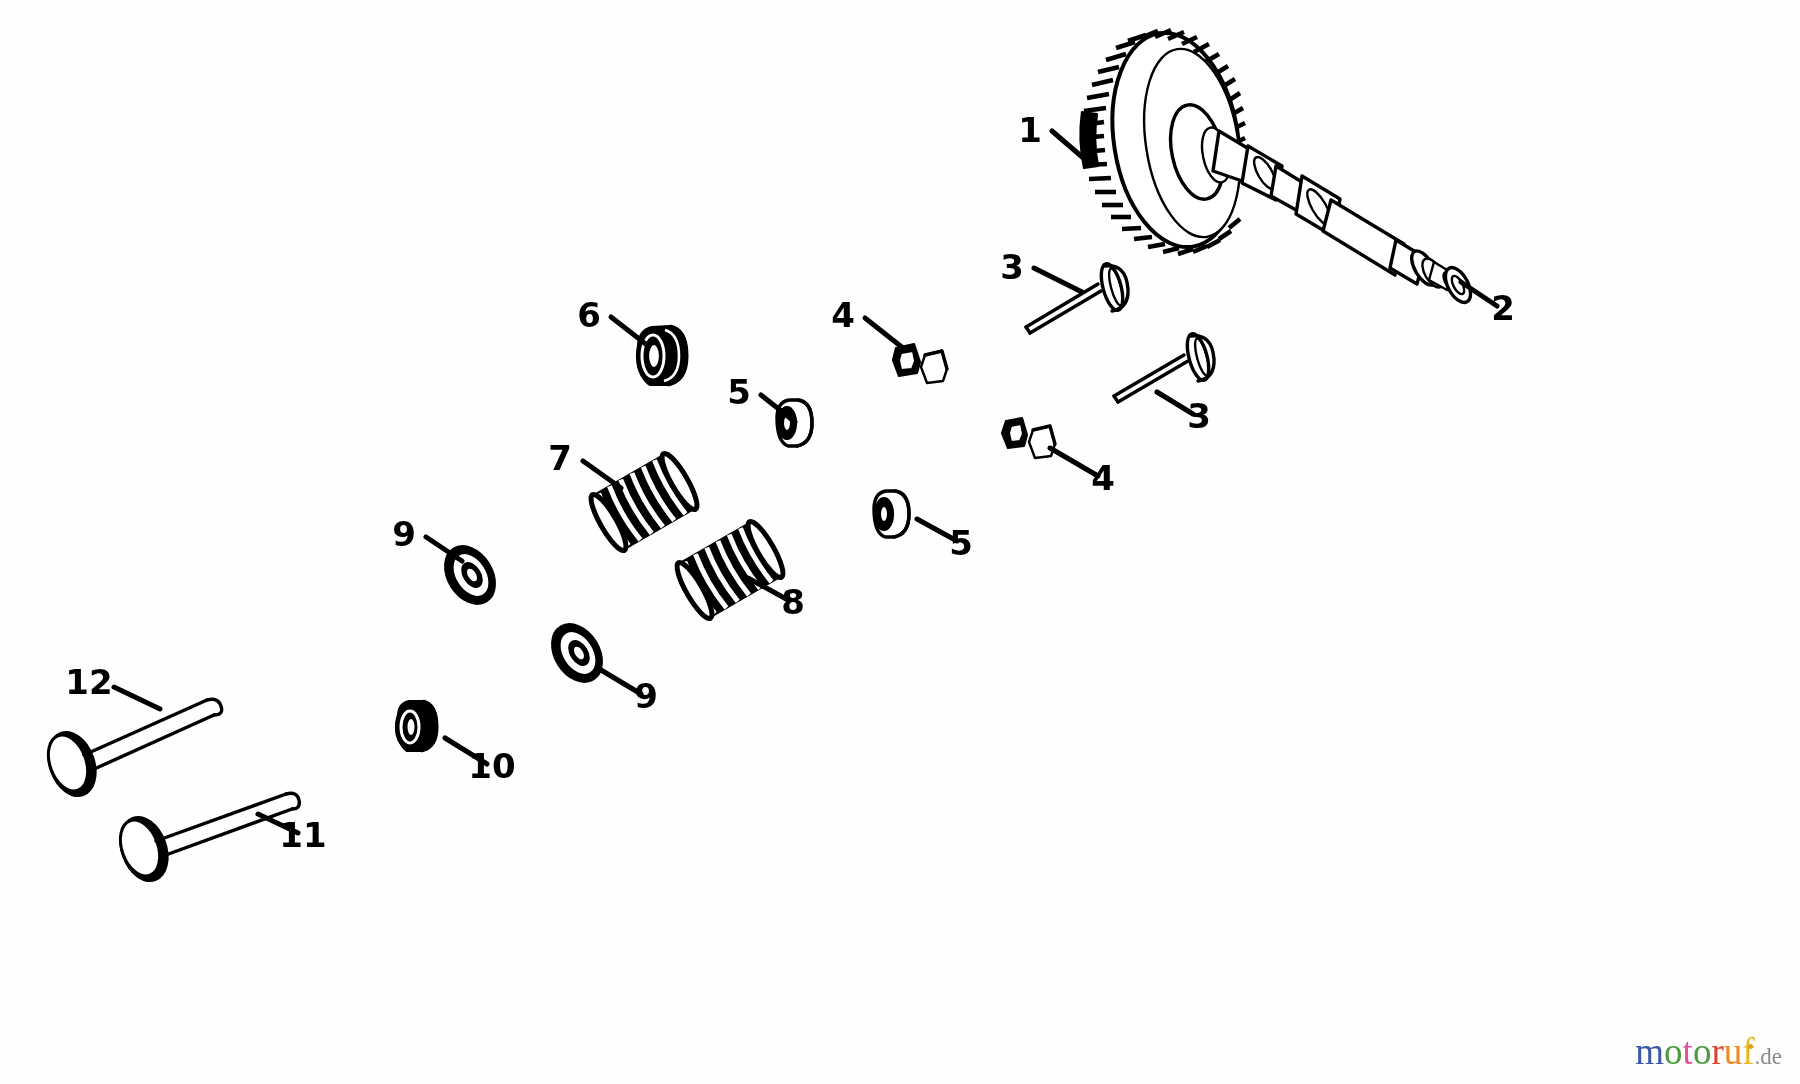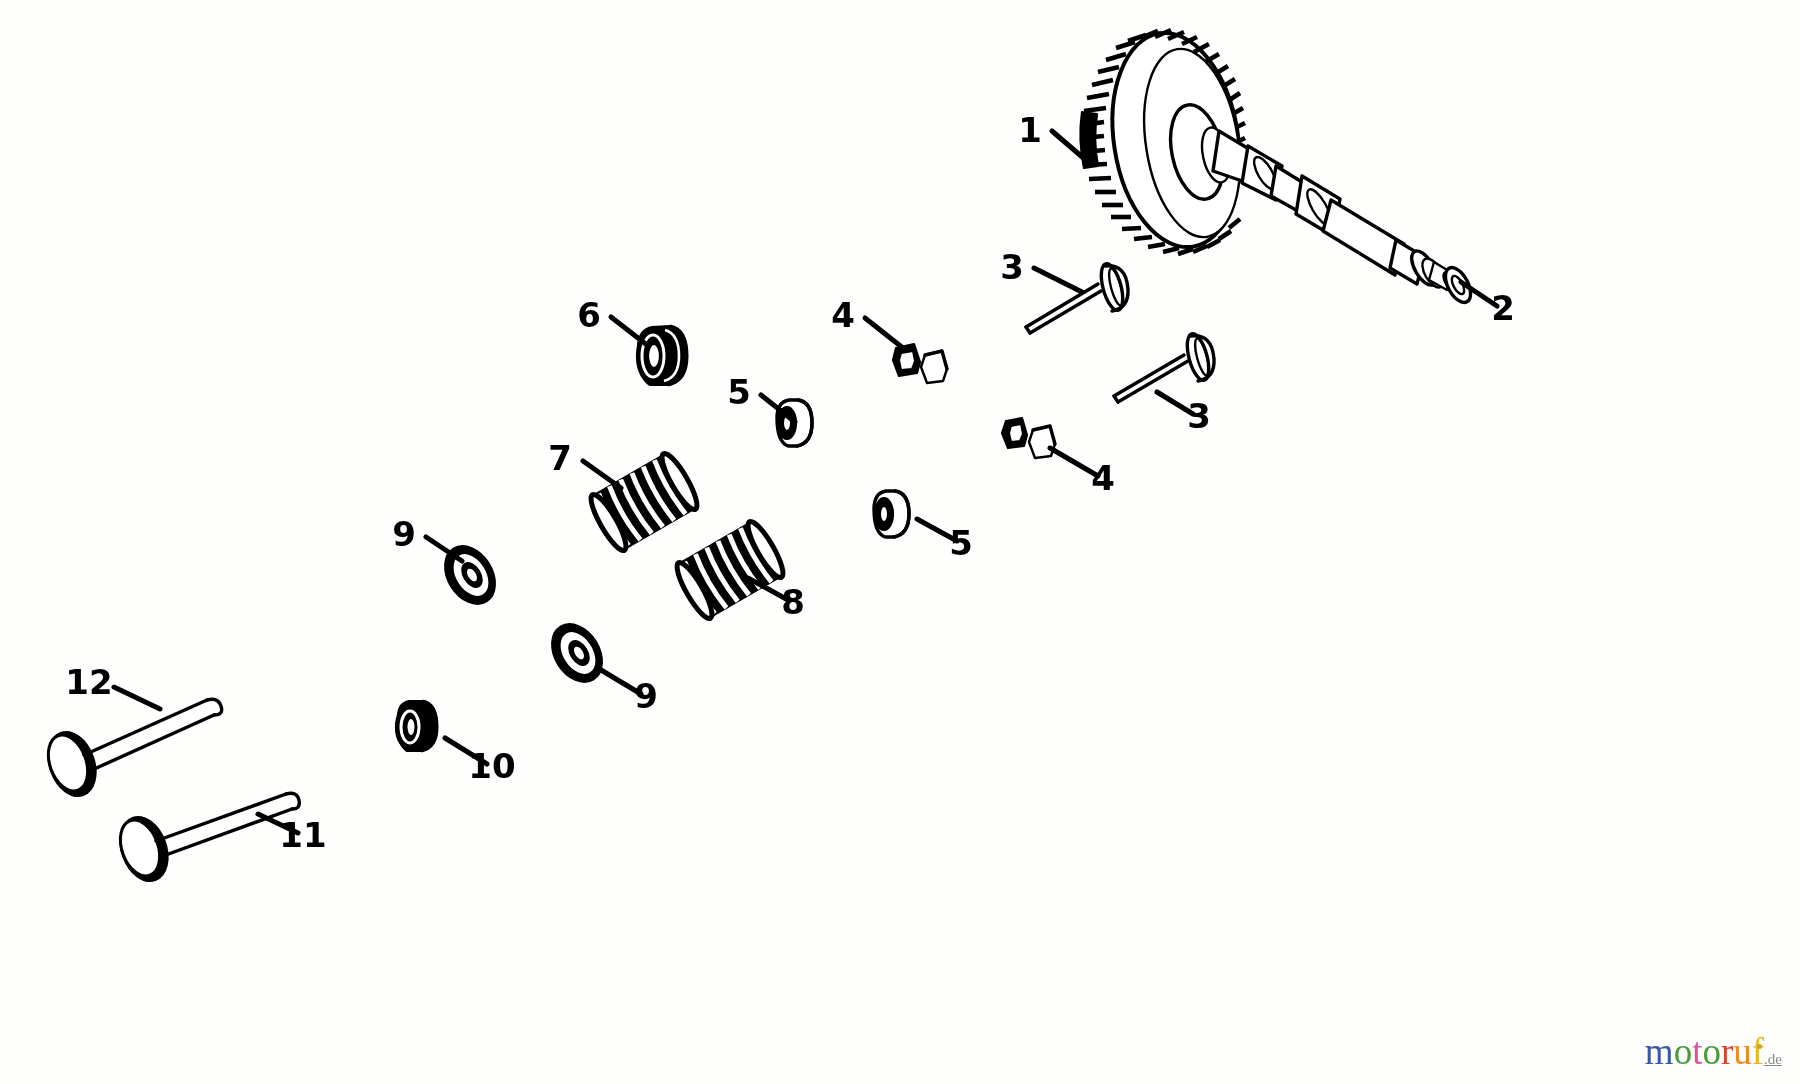--- a/index.html
+++ b/index.html
@@ -74,23 +74,22 @@
     bottom: 14px;
     font-family: "Liberation Serif", serif;
     font-size: 37px;
     letter-spacing: 0px;
     line-height: 1;
     white-space: nowrap;
     user-select: none;
   }
   #watermark .wm-l { display: inline-block; }
   #watermark .wm-tld {
-    font-size: 15px;
+    font-size: 23px;
     vertical-align: baseline;
-    text-decoration: underline;
   }
   #watermark .wm-dot {
     position: relative;
     display: inline-block;
     width: 0;
   }
   #watermark .wm-dot::after {
     content: "";
     position: absolute;
     left: -7px;

